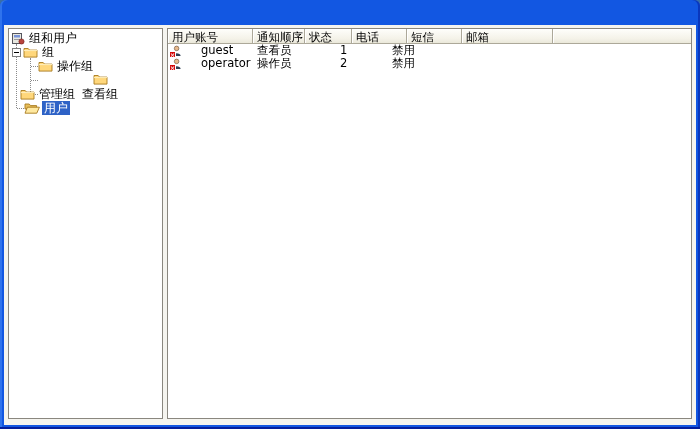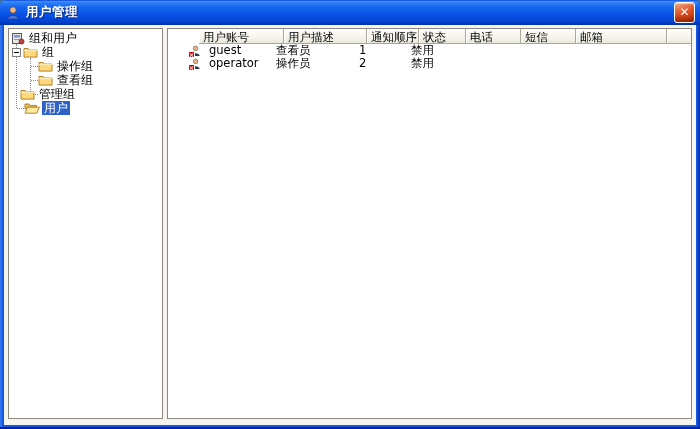--- a/index.html
+++ b/index.html
@@ -57,59 +57,49 @@
   .tlabel.selected{ background:#2E62C6; color:#ffffff; }
   .expander{
     width:9px; height:9px; background:#fff; border:1px solid #7E7E7E;
     display:flex; align-items:center; justify-content:center; flex:0 0 9px;
   }
   .expander::before{ content:""; width:5px; height:1px; background:#000; }
   .ticon{ display:inline-flex; flex:0 0 auto; }
   .vline{ position:absolute; width:0; border-left:1px dotted #8A8A8A; }
   .hline{ position:absolute; height:0; border-top:1px dotted #8A8A8A; }
   
-  .lheader{ display:flex; height:15px;padding-left:31px; }
+  .lheader{ display:flex; height:15px; }
   .hcell{
     height:15px; padding:1px 4px 0 4px; font-size:11.5px;
     background:linear-gradient(180deg,#FEFEFB 0%, #F4F2E8 70%, #EAE8DA 100%);
     border-right:1px solid #ACA899; border-bottom:1px solid #ACA899;
     box-shadow: inset 1px 1px 0 #FFFFFF;
     white-space:nowrap; overflow:hidden;
   }
   .c0{width:85px}.c1{width:83px}.c2{width:52px}.c3{width:47px}
   .c4{width:55px}.c5{width:55px}.c6{width:91px}.c7{flex:1; border-right:none;}
   .lrow{ display:flex; height:13px; line-height:13px; }
   .cell{ padding:0 4px; white-space:nowrap; overflow:hidden; font-size:11.5px; }
-  .cell.account{ display:flex; align-items:center; gap:7px; padding-left:2px;margin-left:19px; }
+  .cell.account{ display:flex; align-items:center; gap:18px; padding-left:2px; }
   .user-ic{ position:relative; width:13px; height:12px; flex:0 0 13px; }
   .badge{
     position:absolute; left:-1px; bottom:-1px; width:7px; height:7px;
     border:1px solid #fff; color:#fff; font-weight:bold;
     font-size:6px; line-height:5px; text-align:center;
   }
   .badge.disabled{ background:#D40808; }
   .badge.disabled::after{ content:"×"; }
   .badge.enabled{ background:#2E51D4; }
   .badge.enabled::after{ content:"•"; }
 </style>
 </head>
 <body>
 
 <div class="window">
 
-  <div class="titlebar">
-    <span class="title-icon">
-      <svg width="16" height="16" viewBox="0 0 16 16">
-        <circle cx="8" cy="5" r="3.1" fill="#E8B88A" stroke="#7A4A1A" stroke-width="0.6"></circle>
-        <path d="M2.6 14 C2.6 9.2 13.4 9.2 13.4 14 Z" fill="#4A76D8" stroke="#16368C" stroke-width="0.7"></path>
-      </svg>
-    </span>
-    <span class="title-text">用户管理</span>
-    <div class="close-btn">✕</div>
-  </div>
 
   <div class="client">
 
     <div class="panel tree-panel">
       <div class="tree">
 
         <div class="vline" style="left:7px; top:15px; height:64px;"></div>
         <div class="hline" style="left:8px; top:79px; width:7px;"></div>
         <div class="vline" style="left:21px; top:29px; height:36px;"></div>
         <div class="hline" style="left:22px; top:37px; width:7px;"></div>
@@ -142,21 +132,21 @@
         <div class="trow" style="top:30px; padding-left:29px;">
           <span class="ticon">
             <svg width="15" height="12" viewBox="0 0 15 12">
               <path d="M1 2.5 h4.2 l1.4 1.6 H14 v7 H1 Z" fill="#FFD77B" stroke="#A87A1E" stroke-width="0.9"></path>
               <path d="M1 4.6 H14" stroke="#FFF0BE" stroke-width="1"></path>
             </svg>
           </span>
           <span class="tlabel">操作组</span>
         </div>
 
-        <div class="trow" style="top:44px; padding-left:29px;">
+        <div class="trow" style="top:44px; padding-left:29px;flex-direction:column;">
           <span class="ticon">
             <svg width="15" height="12" viewBox="0 0 15 12">
               <path d="M1 2.5 h4.2 l1.4 1.6 H14 v7 H1 Z" fill="#FFD77B" stroke="#A87A1E" stroke-width="0.9"></path>
               <path d="M1 4.6 H14" stroke="#FFF0BE" stroke-width="1"></path>
             </svg>
           </span>
           <span class="tlabel">查看组</span>
         </div>
 
         <div class="trow" style="top:58px; padding-left:11px;">
@@ -179,21 +169,20 @@
           <span class="tlabel selected">用户</span>
         </div>
 
       </div>
     </div>
 
     <div class="panel table-panel">
 
       <div class="lheader">
         <div class="hcell c0">用户账号</div>
-        <div class="hcell c1">用户描述</div>
         <div class="hcell c2">通知顺序</div>
         <div class="hcell c3">状态</div>
         <div class="hcell c4">电话</div>
         <div class="hcell c5">短信</div>
         <div class="hcell c6">邮箱</div>
         <div class="hcell c7"></div>
       </div>
 
       <div class="lrow">
         <div class="cell account c0">

